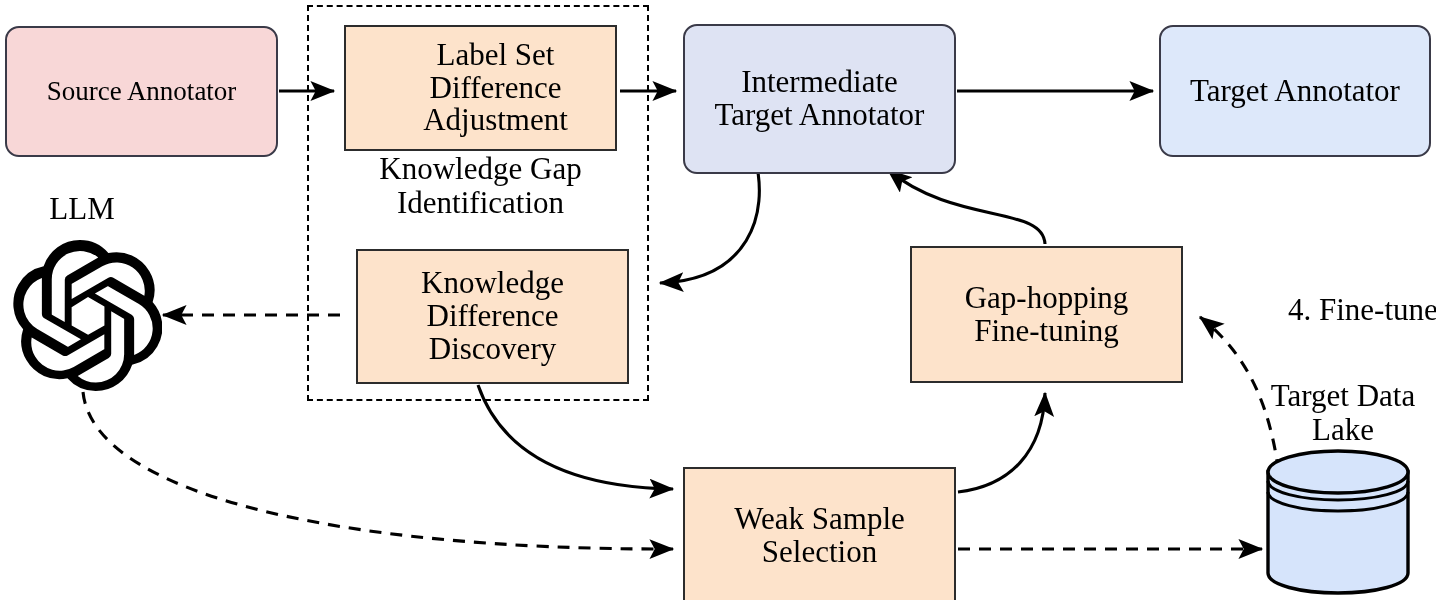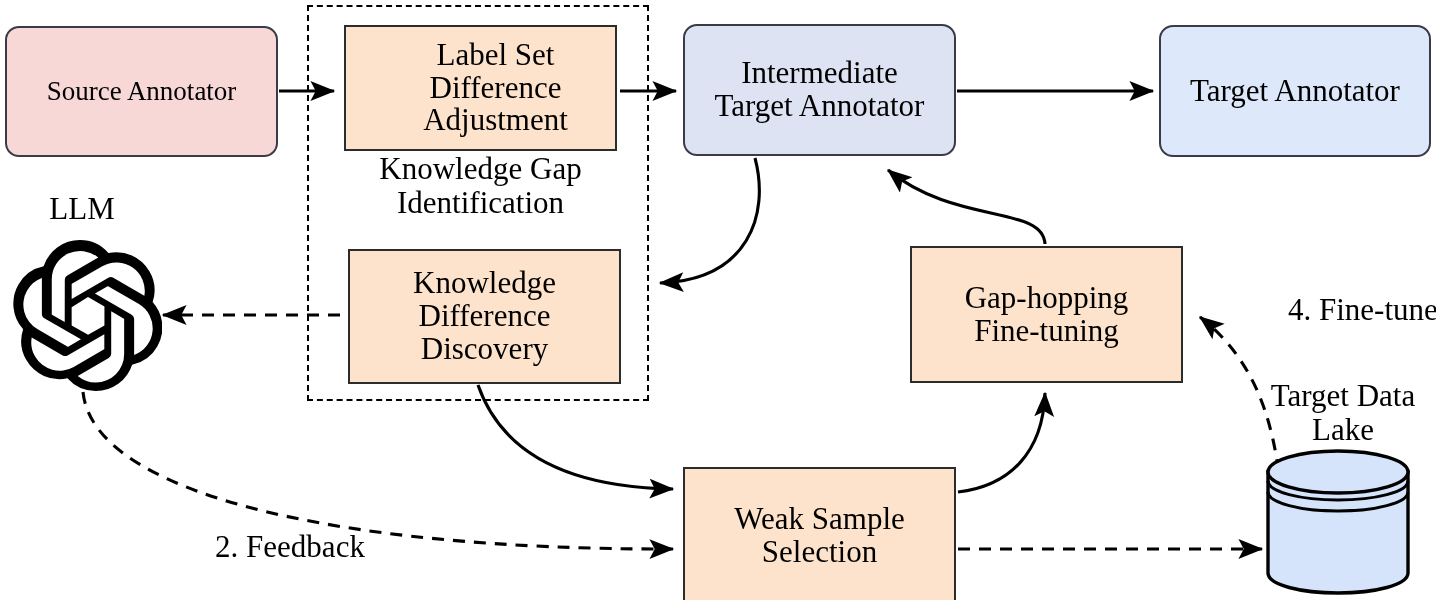--- a/index.html
+++ b/index.html
@@ -117,27 +117,27 @@
 
   <div class="node node-sharp" style="left:344px; top:25px; width:273px; height:126px; background:#fde3cb; font-size:31px;padding-left:30px;">
     <span class="node-text">Label Set
 Difference
 Adjustment</span>
   </div>
 
   <div class="free-label" style="left:344px; top:152px; width:273px; font-size:31px;">Knowledge Gap
 Identification</div>
 
-  <div class="node node-sharp" style="left:348px; top:249px; width:273px; height:135px; background:#fde3cb; font-size:31px;">
+  <div class="node node-sharp" style="left:356px; top:249px; width:273px; height:135px; background:#fde3cb; font-size:31px;">
     <span class="node-text">Knowledge
 Difference
 Discovery</span>
   </div>
 
-  <div class="node node-rounded" style="left:683px; top:24px; width:273px; height:132px; background:#dee3f3; font-size:31px;">
+  <div class="node node-rounded" style="left:683px; top:24px; width:273px; height:150px; background:#dee3f3; font-size:31px;">
     <span class="node-text">Intermediate
 Target Annotator</span>
   </div>
 
   <div class="node node-rounded" style="left:1159px; top:25px; width:272px; height:132px; background:#dde8fa; font-size:31px;">
     <span class="node-text">Target Annotator</span>
   </div>
 
   <div class="node node-sharp" style="left:910px; top:246px; width:273px; height:137px; background:#fde3cb; font-size:31px;">
     <span class="node-text">Gap-hopping
@@ -167,19 +167,18 @@
 
   <div class="free-label" style="left:12px; top:192px; width:140px; font-size:31px;">LLM</div>
 
   <div id="llm-logo" style="left:10px; top:240px; width:152px; height:152px;">
     <svg width="152" height="152" viewBox="0 0 40 40">
       <path fill="#000000" d="M37.53 16.37a9.9 9.9 0 0 0-.85-8.13 10.02 10.02 0 0 0-10.79-4.8A9.91 9.91 0 0 0 18.4.02a10.02 10.02 0 0 0-9.55 6.92 9.9 9.9 0 0 0-6.62 4.8 10.02 10.02 0 0 0 1.23 11.74 9.9 9.9 0 0 0 .85 8.13 10.02 10.02 0 0 0 10.8 4.8 9.9 9.9 0 0 0 7.48 3.34 10.02 10.02 0 0 0 9.55-6.93 9.9 9.9 0 0 0 6.62-4.8 10.02 10.02 0 0 0-1.23-11.73zM22.6 37.5a7.43 7.43 0 0 1-4.77-1.72l.23-.13 7.92-4.58a1.29 1.29 0 0 0 .65-1.12V18.77l3.35 1.93c.04.02.06.05.06.09v9.25a7.47 7.47 0 0 1-7.44 7.46zM6.6 30.67a7.43 7.43 0 0 1-.89-5l.24.14 7.92 4.57c.4.23.89.23 1.28 0l9.67-5.58v3.87a.12.12 0 0 1-.05.1l-8.01 4.62a7.47 7.47 0 0 1-10.16-2.72zM4.51 13.3a7.43 7.43 0 0 1 3.88-3.27v9.42c0 .46.24.89.64 1.12l9.63 5.55-3.35 1.94a.12.12 0 0 1-.12 0l-8-4.62A7.47 7.47 0 0 1 4.5 13.3zm27.5 6.4l-9.66-5.6 3.35-1.93a.12.12 0 0 1 .12 0l8 4.63a7.46 7.46 0 0 1-1.15 13.46v-9.43c0-.46-.24-.89-.63-1.12zm3.33-5.02l-.23-.14-7.92-4.6a1.29 1.29 0 0 0-1.3 0L16.23 15.5v-3.87a.12.12 0 0 1 .05-.1l8-4.62a7.46 7.46 0 0 1 11.08 7.73zM14.4 21.6l-3.35-1.93a.12.12 0 0 1-.06-.1v-9.24a7.46 7.46 0 0 1 12.23-5.73l-.23.13-7.92 4.58a1.29 1.29 0 0 0-.65 1.12l-.02 11.16zm1.82-3.92L20.53 15l4.32 2.49v4.98l-4.3 2.49-4.32-2.49z"></path>
     </svg>
   </div>
 
 
-  <div class="free-label" style="left:190px; top:530px; width:200px; font-size:31px;">2. Feedback</div>
 
 
   <div class="free-label" style="left:1288px; top:293px; width:200px; font-size:31px; text-align:left;">4. Fine-tune</div>
 
 
 </div>
 
 </body></html>

